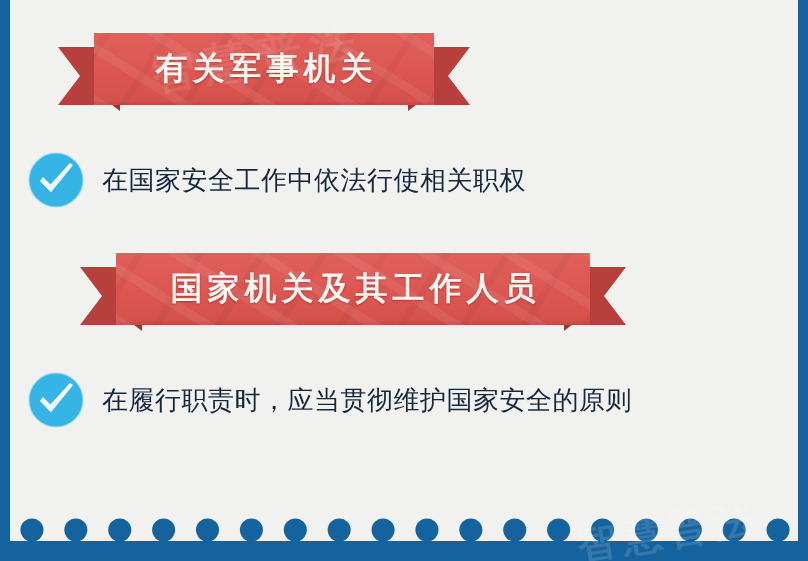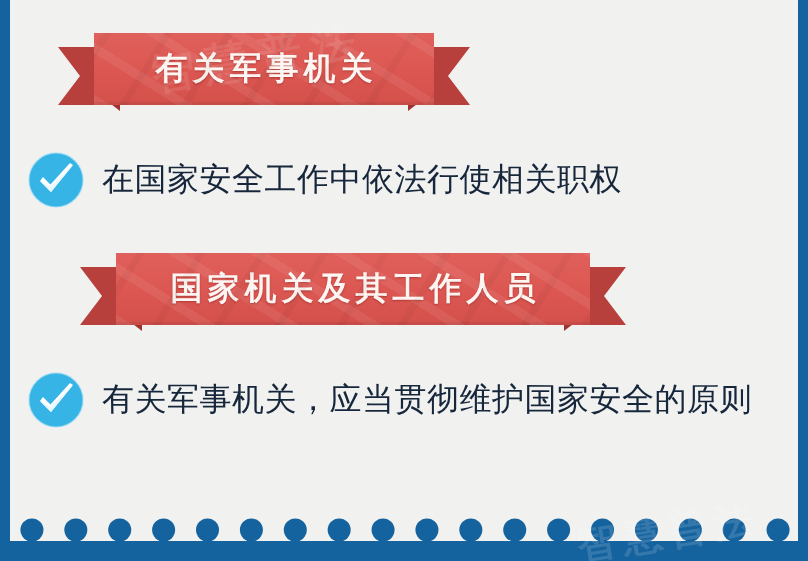--- a/index.html
+++ b/index.html
@@ -119,21 +119,21 @@
   .check-icon {
     position: relative;
     width: 60px;
     height: 60px;
     flex: 0 0 60px;
   }
   .check-icon svg { display: block; width: 60px; height: 60px; }
 
   .bullet-text {
     margin-left: 16px;
-    font-size: 32px;
+    font-size: 26px;
     font-weight: 500;
     color: #16263b;
     letter-spacing: 0.5px;
     white-space: nowrap;
   }
 
   
   #pin-band {
     position: absolute;
     left: 10px;
@@ -214,21 +214,21 @@
 
   <div class="bullet-row" id="bullet-2">
     <span class="check-icon">
       <svg viewBox="0 0 60 60" xmlns="http://www.w3.org/2000/svg">
         <circle cx="30" cy="30" r="27" fill="#36b4e5"></circle>
         <circle cx="30" cy="30" r="27" fill="none" stroke="#9fdcf5" stroke-width="1.5" opacity="0.55"></circle>
         <path d="M14 31 L25 42 L47 15 L44 13 L24.5 34.5 L17 27 Z" fill="#ffffff"></path>
         <path d="M14 31 L25 42 L47 15 L24.5 37 Z" fill="#eaf7fd"></path>
       </svg>
     </span>
-    <span class="bullet-text">有关军事机关，应当贯彻维护国家安全的原则</span>
+    <span class="bullet-text">在履行职责时，应当贯彻维护国家安全的原则</span>
   </div>
 
   <div id="pin-band">
     <svg id="pin-svg" viewBox="0 0 790 62" preserveAspectRatio="none" xmlns="http://www.w3.org/2000/svg">
       <g id="pin-group" fill="#14629e">
           <circle cx="21.94" cy="31" r="11.5" fill="#14629e"></circle>
           <rect x="17.94" y="31" width="8" height="13" fill="#14629e"></rect>
           <circle cx="65.83" cy="31" r="11.5" fill="#14629e"></circle>
           <rect x="61.83" y="31" width="8" height="13" fill="#14629e"></rect>
           <circle cx="109.72" cy="31" r="11.5" fill="#14629e"></circle>

